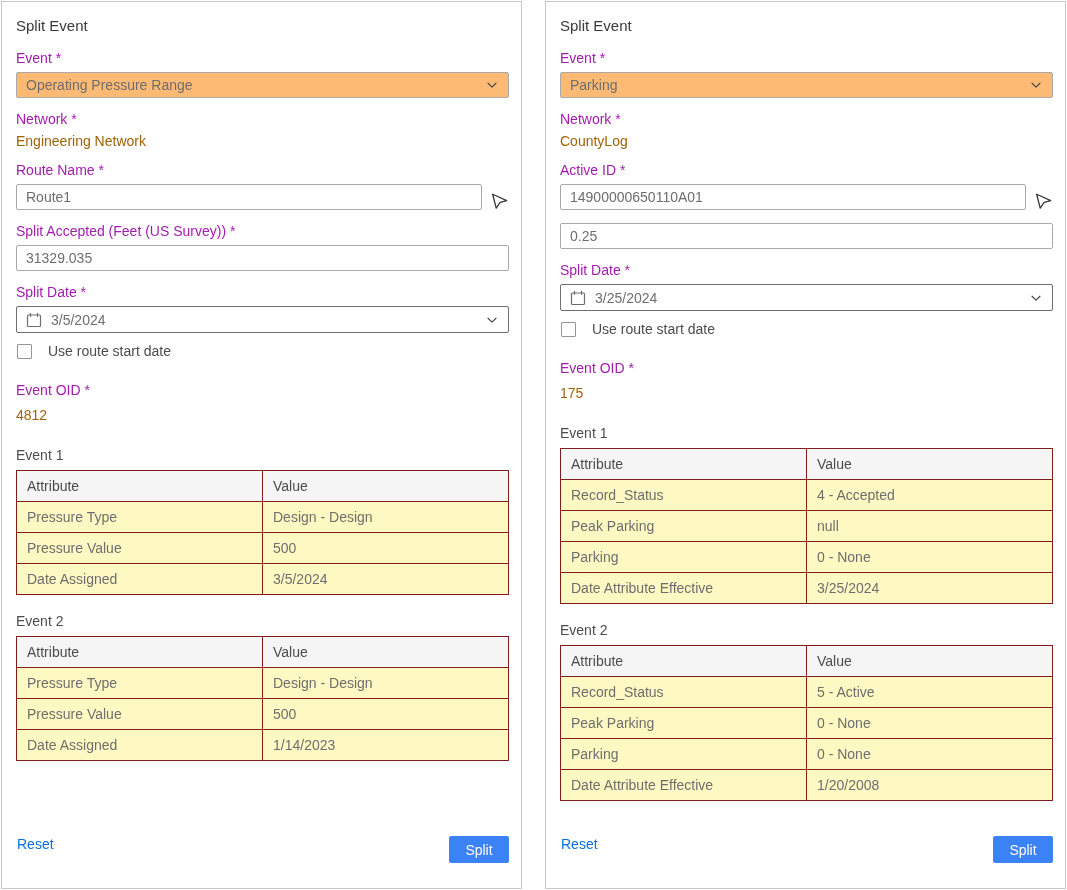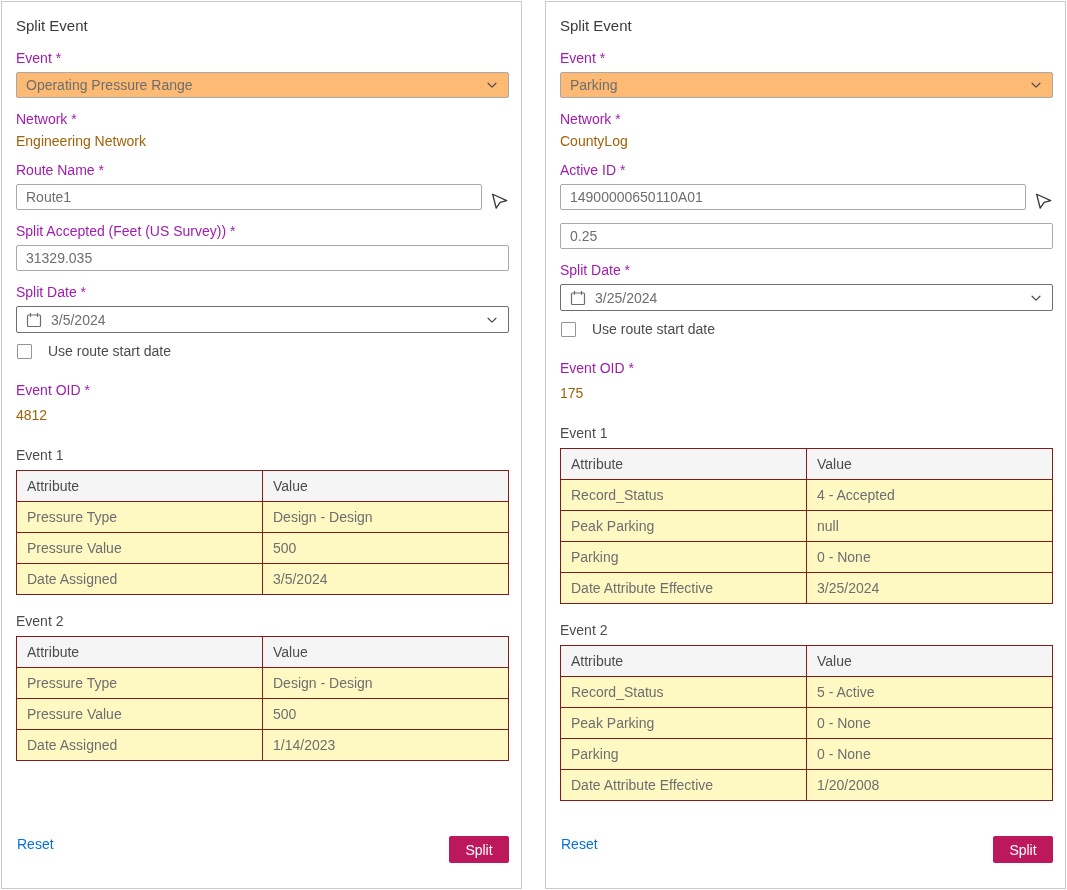--- a/index.html
+++ b/index.html
@@ -60,21 +60,21 @@
   table.attr-table th, table.attr-table td {
     border: 1px solid #7f1d1d; height: 31px; padding: 0 10px;
     text-align: left; font-weight: 400; font-size: 14px; width: 50%;
     overflow: hidden; white-space: nowrap;
   }
   table.attr-table th { background: #f5f5f5; color: #4c4c4c; }
   table.attr-table td { background: #fef9c3; color: #6e6e6e; }
   .footer { margin-top: auto; display: flex; justify-content: space-between; align-items: flex-start; padding: 0 0 2px 1px; }
   .reset-link { color: #076fe5; font-size: 14px; text-decoration: none; cursor: pointer; }
   .split-button {
-    background: #be185d; color: #fff; border: none; border-radius: 2px;
+    background: #3b82f6; color: #fff; border: none; border-radius: 2px;
     min-width: 60px; height: 27px; padding: 0 14px; font-size: 14px;
     font-family: "Liberation Sans", "DejaVu Sans", sans-serif; cursor: pointer;
   }
   .icon-chevron, .icon-cal { display: block; }
 </style>
 </head>
 <body>
 
 <div class="app">
 

